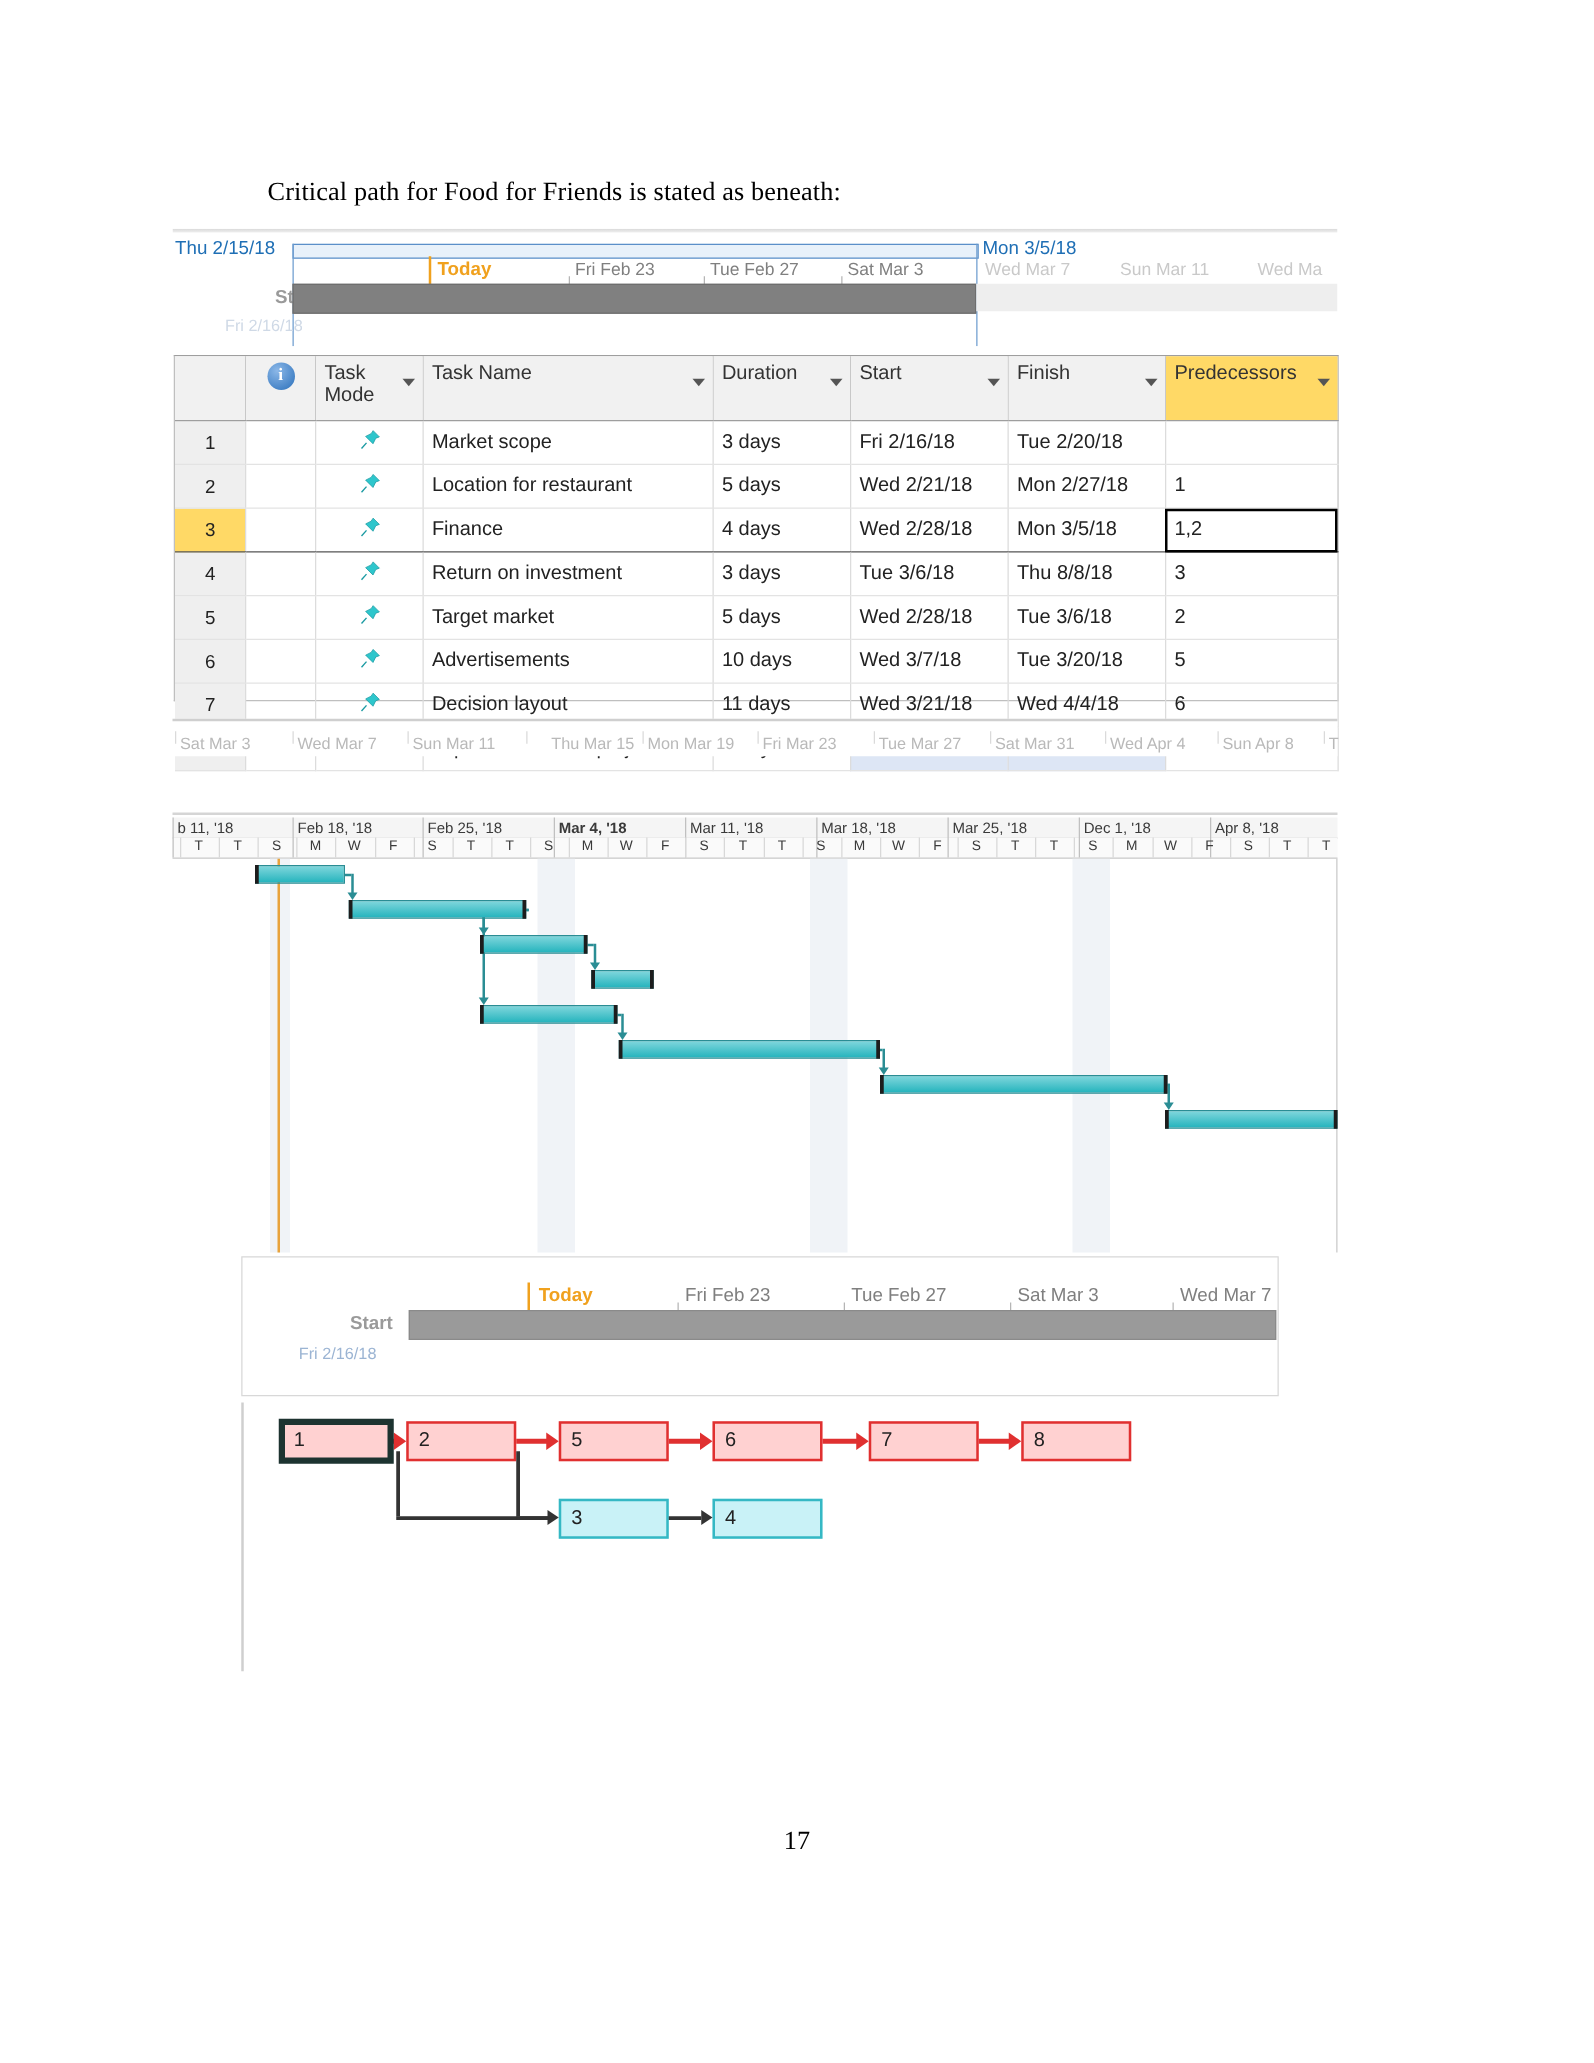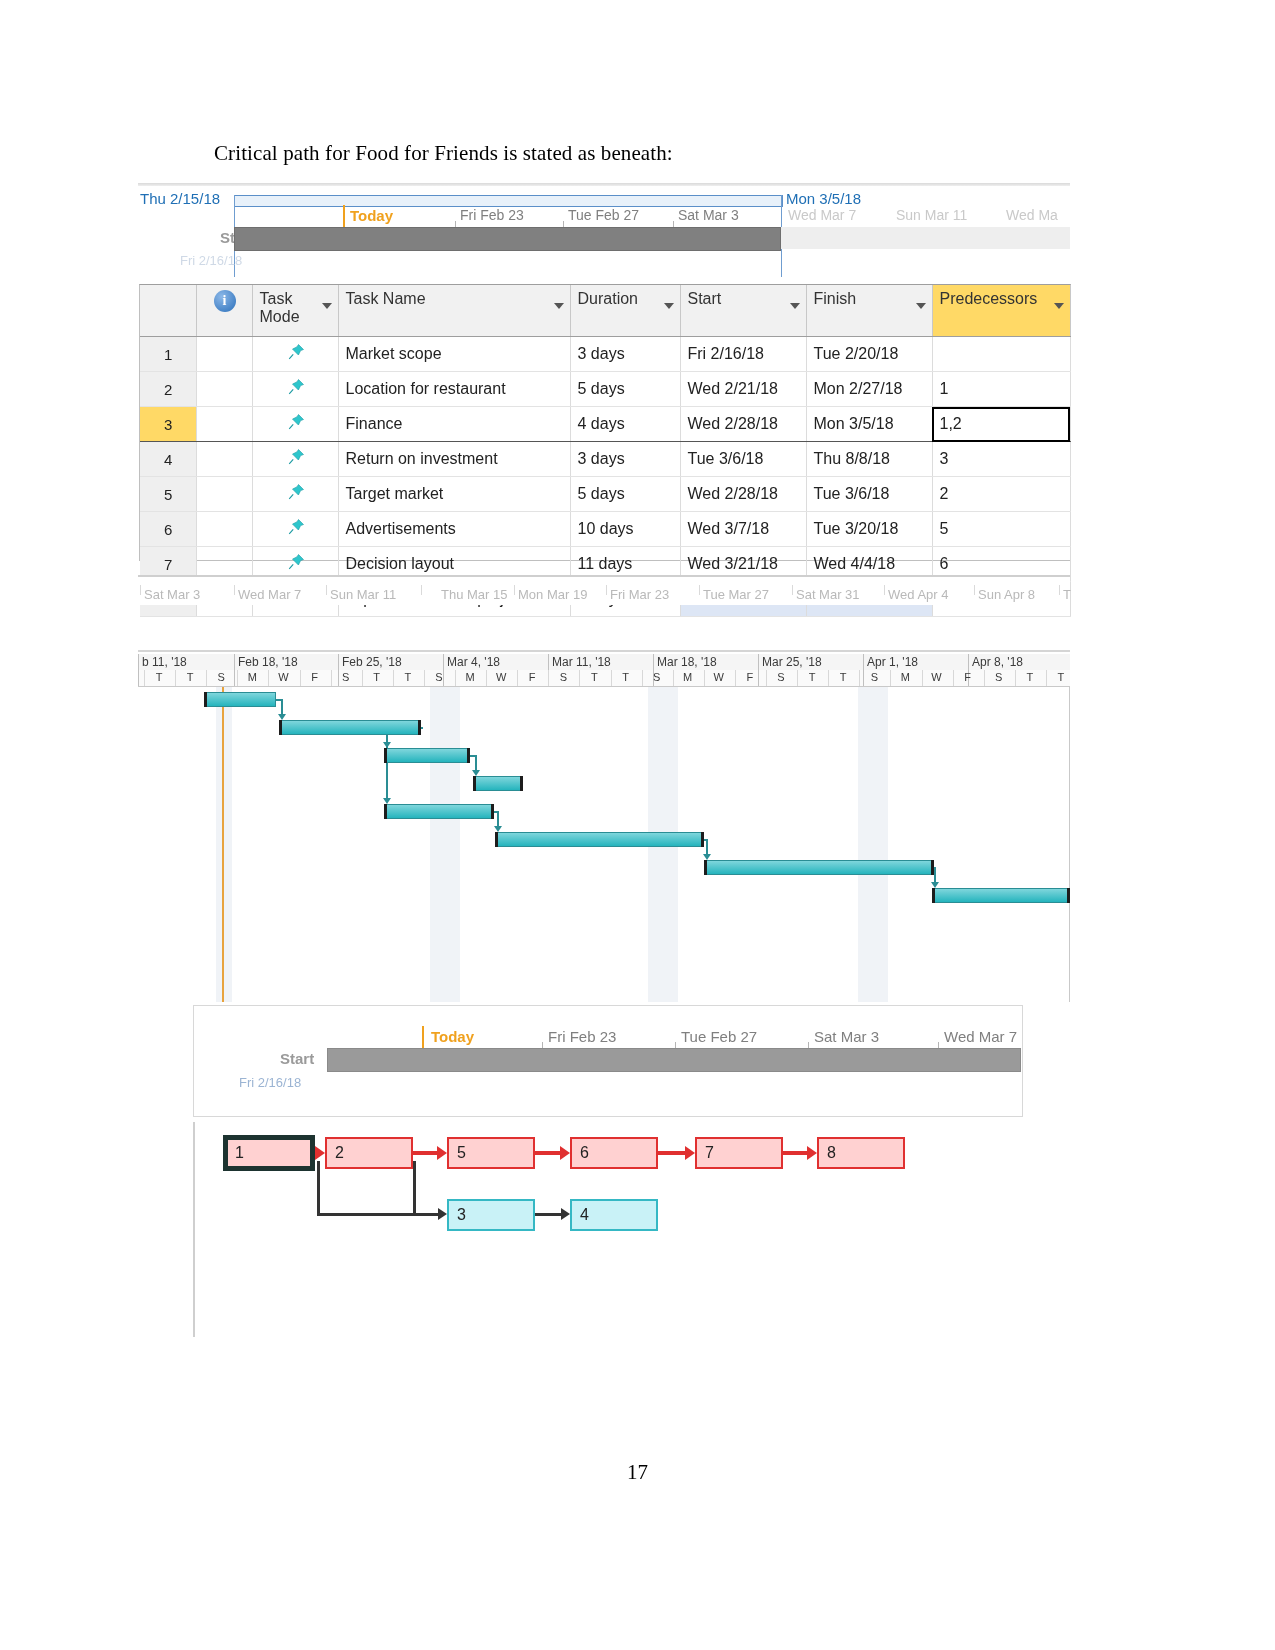--- a/index.html
+++ b/index.html
@@ -334,29 +334,29 @@
 <div class="panel" id="gantt">
   <div class="g-hdr-top"></div>
   <div class="g-hdr-bot"></div>
   <div id="g-weeks">
       <div class="g-week" style="left: 0px;">b 11, '18</div>
       <div class="g-wsep" style="left: 0px;"></div>
       <div class="g-week" style="left: 96px;">Feb 18, '18</div>
       <div class="g-wsep" style="left: 96px;"></div>
       <div class="g-week" style="left: 200px;">Feb 25, '18</div>
       <div class="g-wsep" style="left: 200px;"></div>
-      <div class="g-week" style="left: 305px;">Mar 4, '18</div>
+      <div class="g-week" style="left: 305px; font-weight: bold;">Mar 4, '18</div>
       <div class="g-wsep" style="left: 305px;"></div>
       <div class="g-week" style="left: 410px;">Mar 11, '18</div>
       <div class="g-wsep" style="left: 410px;"></div>
       <div class="g-week" style="left: 515px;">Mar 18, '18</div>
       <div class="g-wsep" style="left: 515px;"></div>
       <div class="g-week" style="left: 620px;">Mar 25, '18</div>
       <div class="g-wsep" style="left: 620px;"></div>
-      <div class="g-week" style="left: 725px;">Apr 1, '18</div>
+      <div class="g-week" style="left: 725px;">Dec 1, '18</div>
       <div class="g-wsep" style="left: 725px;"></div>
       <div class="g-week" style="left: 830px;">Apr 8, '18</div>
       <div class="g-wsep" style="left: 830px;"></div>
     </div>
   <div id="g-days">
       <div class="g-day" style="left: 14px;">T</div>
       <div class="g-dsep" style="left: 6px;"></div>
       <div class="g-day" style="left: 45.1px;">T</div>
       <div class="g-dsep" style="left: 37.1px;"></div>
       <div class="g-day" style="left: 76.2px;">S</div>

